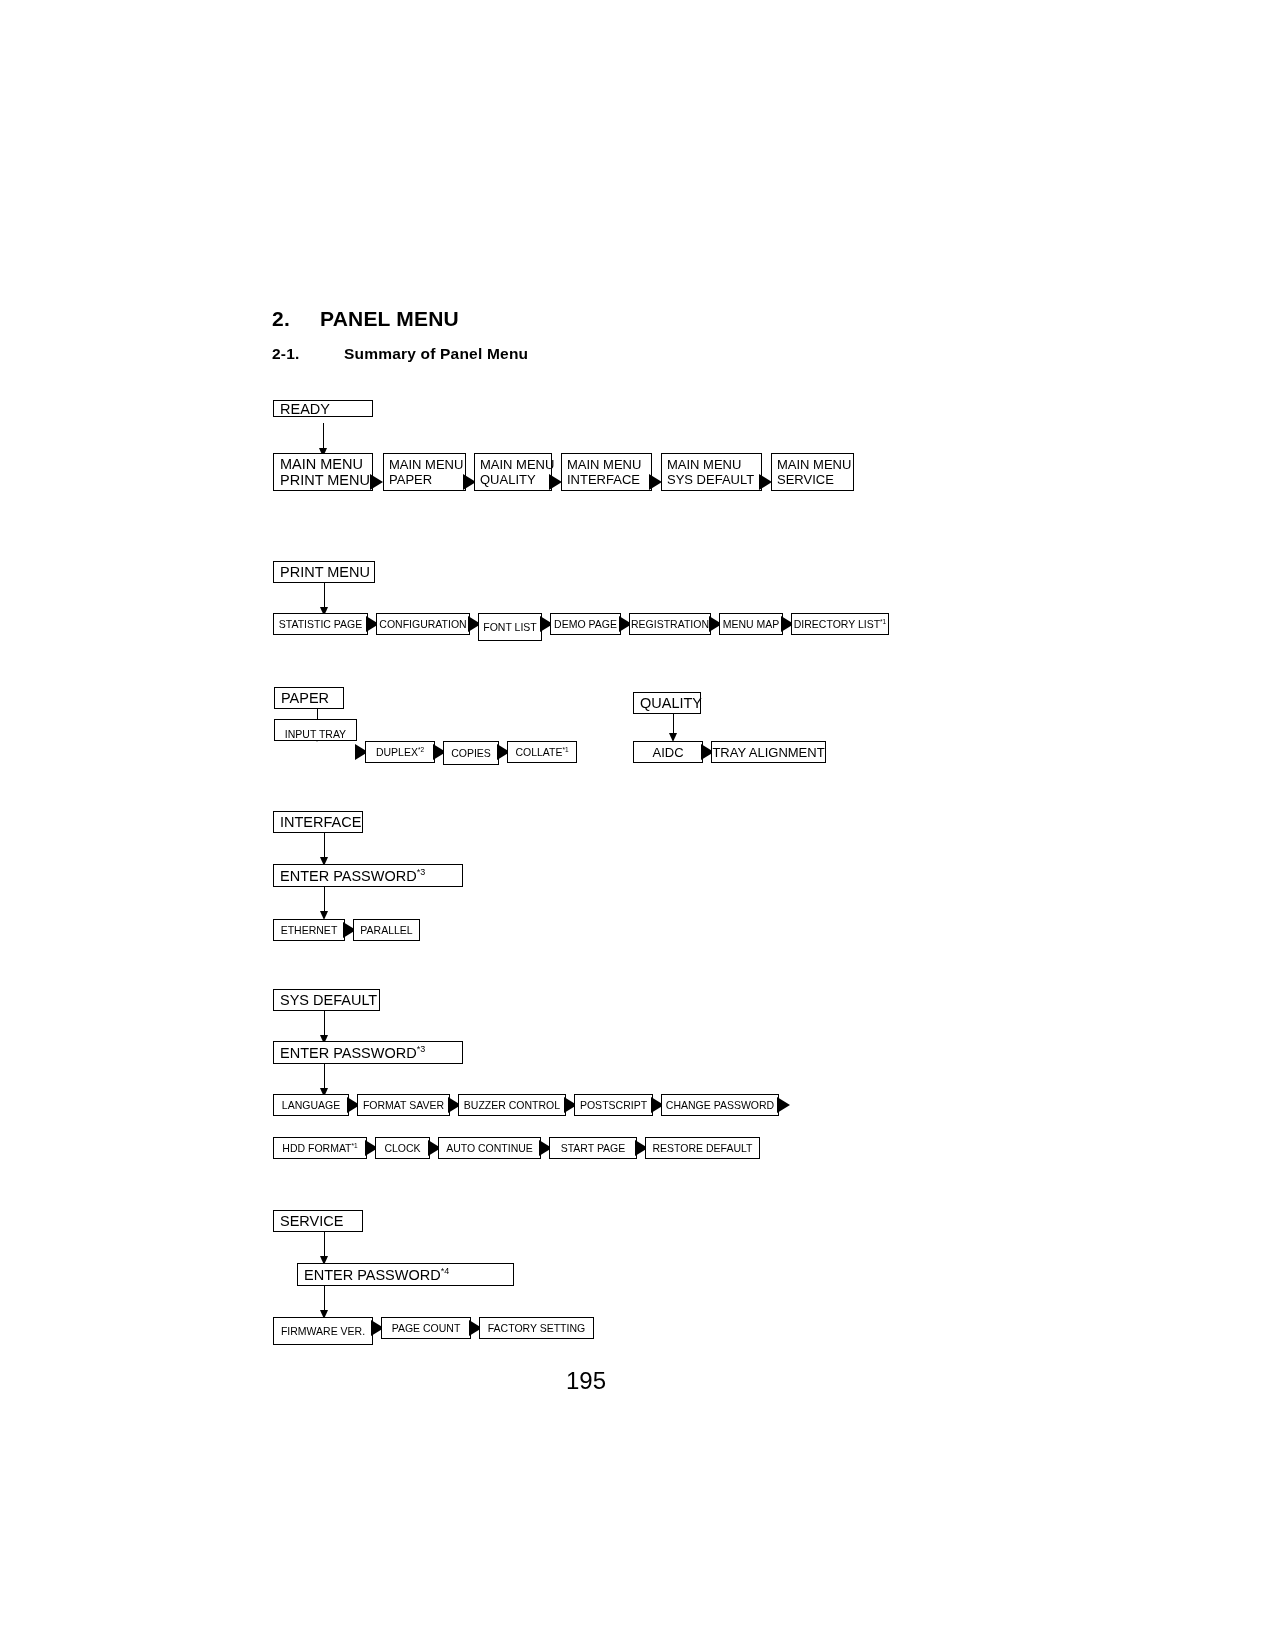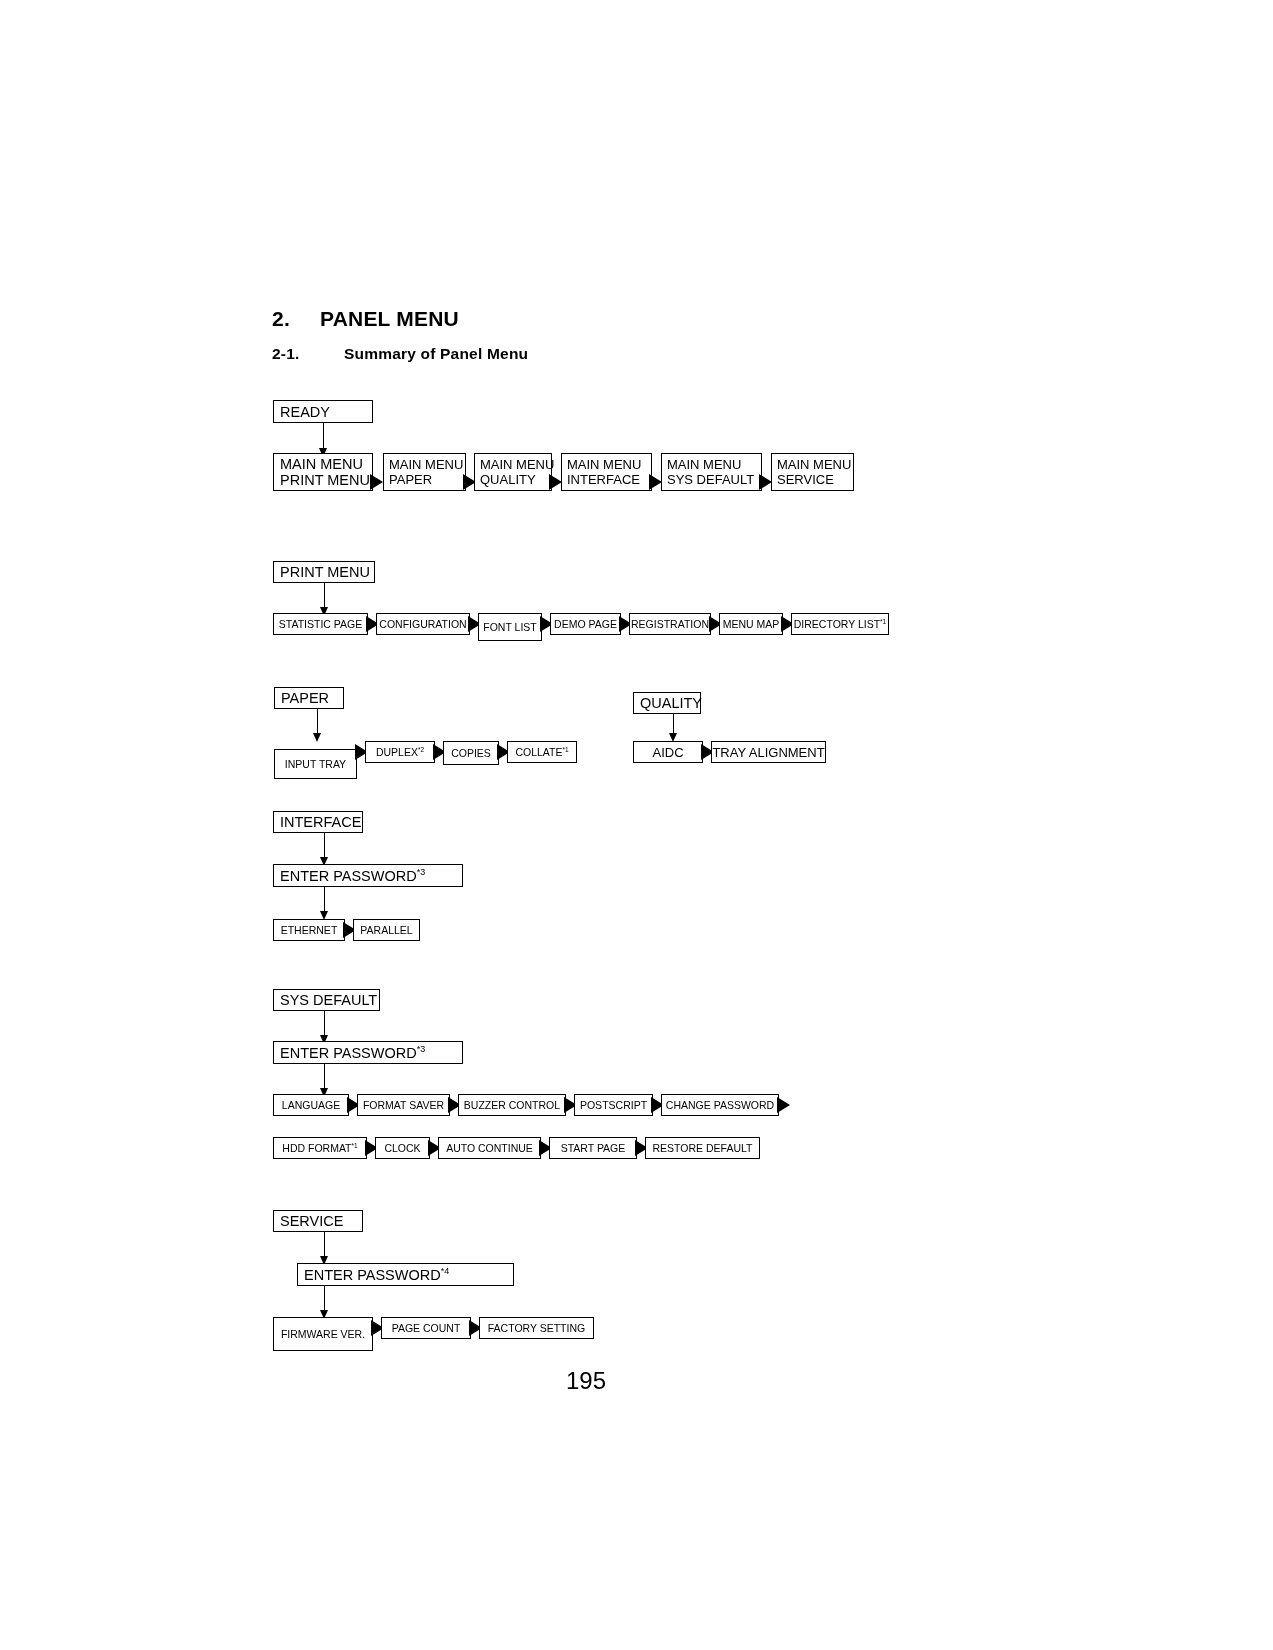--- a/index.html
+++ b/index.html
@@ -111,21 +111,21 @@
 <div class="page">
 
   <div class="h1">
     <span class="num">2.</span><span>PANEL MENU</span>
   </div>
 
   <div class="h2">
     <span class="num">2-1.</span><span>Summary of Panel Menu</span>
   </div>
 
-  <div class="box pad-l t-lg" style="left:273px; top:400px; width:100px; height:23px;">
+  <div class="box pad-l t-lg" style="left:273px; top:400px; width:100px; height:17px;">
     <span class="lbl">READY</span>
   </div>
   <div class="vline" style="left:323px; top:423px; height:28px;"></div>
   <div class="arrow-down" style="left:318.5px; top:448px;"></div>
 
   <div class="box pad-l t-lg" style="left:273px; top:453px; width:100px; height:38px; display:block; padding-top:2px;">
     <div style="padding-left:6px;">MAIN MENU</div>
     <div style="padding-left:6px;">PRINT MENU</div>
   </div>
   <div class="arrow-right" style="left:370px; top:474px;"></div>
@@ -192,21 +192,21 @@
   <div class="box center t-sm" style="left:791px; top:613px; width:98px; height:22px;">
     <span class="lbl"><span>DIRECTORY LIST</span><span class="sup">*1</span></span>
   </div>
 
   <div class="box pad-l t-lg" style="left:274px; top:687px; width:70px; height:22px;">
     <span class="lbl">PAPER</span>
   </div>
   <div class="vline" style="left:317px; top:709px; height:27px;"></div>
   <div class="arrow-down" style="left:312.5px; top:733px;"></div>
 
-  <div class="box center t-sm" style="left:274px; top:749px; width:83px; height:30px;">
+  <div class="box center t-sm" style="left:274px; top:719px; width:83px; height:22px;align-items:flex-end;">
     <span class="lbl"><span>INPUT TRAY</span><span class="sup"></span></span>
   </div>
   <div class="arrow-right" style="left:355px; top:744px;"></div>
   <div class="box center t-sm" style="left:365px; top:741px; width:70px; height:22px;">
     <span class="lbl"><span>DUPLEX</span><span class="sup">*2</span></span>
   </div>
   <div class="arrow-right" style="left:433px; top:744px;"></div>
   <div class="box center t-sm" style="left:443px; top:741px; width:56px; height:24px;align-items:center;">
     <span class="lbl"><span>COPIES</span><span class="sup"></span></span>
   </div>
@@ -307,21 +307,21 @@
   </div>
   <div class="vline" style="left:324px; top:1232px; height:27px;"></div>
   <div class="arrow-down" style="left:319.5px; top:1256px;"></div>
 
   <div class="box pad-l t-lg" style="left:273px; top:1263px; width:217px; height:23px;margin-left:24px;">
     <span class="lbl"><span>ENTER PASSWORD</span><span class="sup">*4</span></span>
   </div>
   <div class="vline" style="left:324px; top:1286px; height:27px;"></div>
   <div class="arrow-down" style="left:319.5px; top:1310px;"></div>
 
-  <div class="box center t-sm" style="left:273px; top:1317px; width:100px; height:34px;">
+  <div class="box center t-sm" style="left:273px; top:1317px; width:100px; height:28px;">
     <span class="lbl"><span>FIRMWARE VER.</span><span class="sup"></span></span>
   </div>
   <div class="arrow-right" style="left:371px; top:1320px;"></div>
   <div class="box center t-sm" style="left:381px; top:1317px; width:90px; height:22px;">
     <span class="lbl"><span>PAGE COUNT</span><span class="sup"></span></span>
   </div>
   <div class="arrow-right" style="left:469px; top:1320px;"></div>
   <div class="box center t-sm" style="left:479px; top:1317px; width:115px; height:22px;">
     <span class="lbl"><span>FACTORY SETTING</span><span class="sup"></span></span>
   </div>

